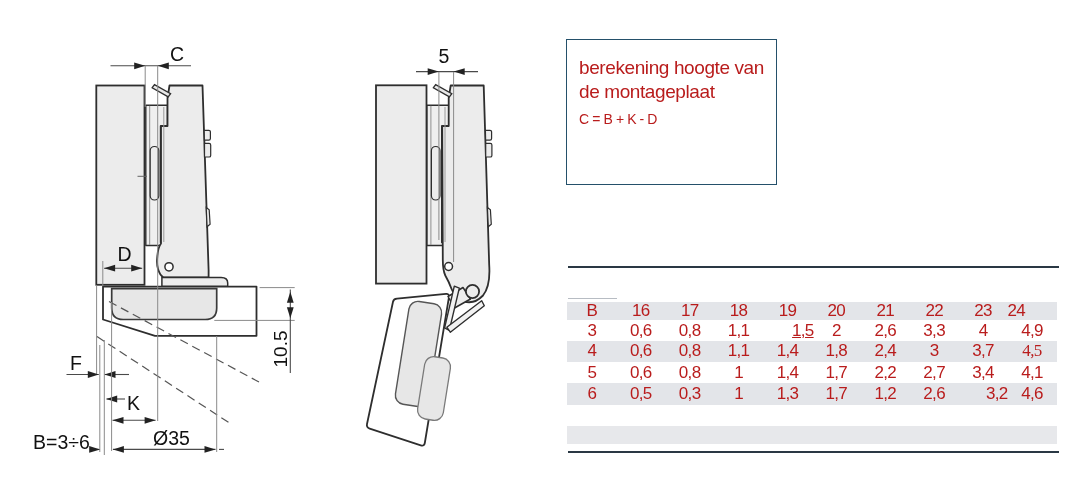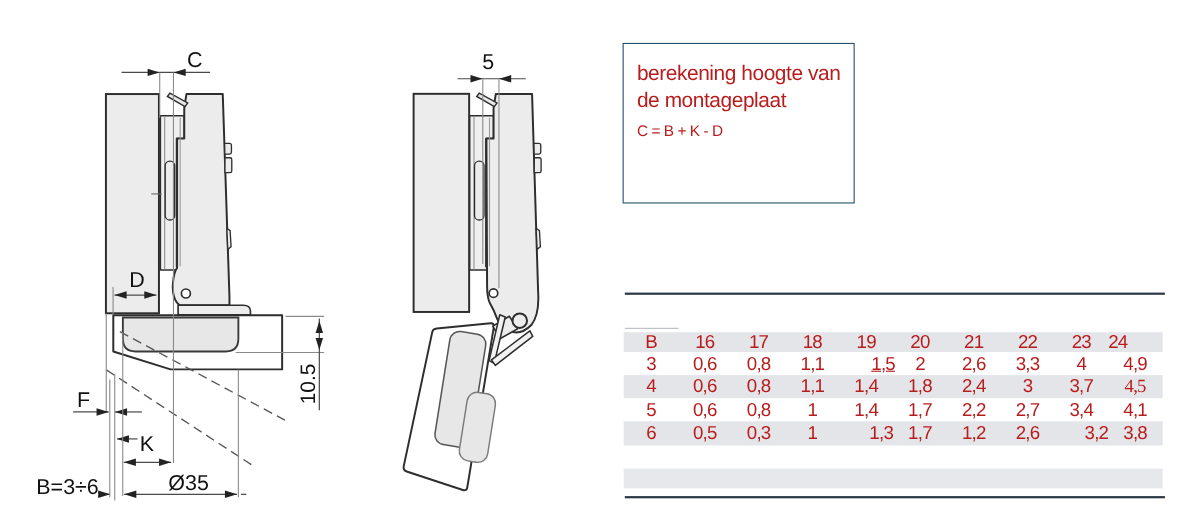--- a/index.html
+++ b/index.html
@@ -219,25 +219,25 @@
       <span class="abs" style="left:342.3px;width:48.9px;text-align:center;top:0;">2,7</span>
       <span class="abs" style="left:391.2px;width:48.9px;text-align:center;top:0;">3,4</span>
       <span class="abs" style="left:440.1px;width:48.9px;text-align:center;top:0;">4,1</span>
     </div>
 
 <div class="abs navy" style="left:567.4px;top:383.2px;width:489.6px;height:21.4px;line-height:21.4px;font-size:17px;letter-spacing:-0.7px;background:#e3e5e9;">
       <span class="abs" style="left:0.0px;width:48.9px;text-align:center;top:0;">6</span>
       <span class="abs" style="left:48.9px;width:48.9px;text-align:center;top:0;">0,5</span>
       <span class="abs" style="left:97.8px;width:48.9px;text-align:center;top:0;">0,3</span>
       <span class="abs" style="left:146.7px;width:48.9px;text-align:center;top:0;">1</span>
-      <span class="abs" style="left:195.6px;width:48.9px;text-align:right;top:0;">1,3</span>
+      <span class="abs" style="left:195.6px;width:48.9px;text-align:center;top:0;">1,3</span>
       <span class="abs" style="left:244.5px;width:48.9px;text-align:center;top:0;">1,7</span>
       <span class="abs" style="left:293.4px;width:48.9px;text-align:center;top:0;">1,2</span>
       <span class="abs" style="left:342.3px;width:48.9px;text-align:center;top:0;">2,6</span>
       <span class="abs" style="left:391.2px;width:48.9px;text-align:right;top:0;">3,2</span>
-      <span class="abs" style="left:440.1px;width:48.9px;text-align:center;top:0;">3,8</span>
+      <span class="abs" style="left:440.1px;width:48.9px;text-align:center;top:0;">4,6</span>
     </div>
 
 <div class="abs" style="left:567.4px;top:425.9px;width:489.6px;height:18.4px;background:#e7e8eb;"></div>
 
 <div class="abs" style="left:567.5px;top:451.2px;width:491.5px;height:2.3px;background:#2a3844;"></div>
 
 </div>
 
 </body></html>

